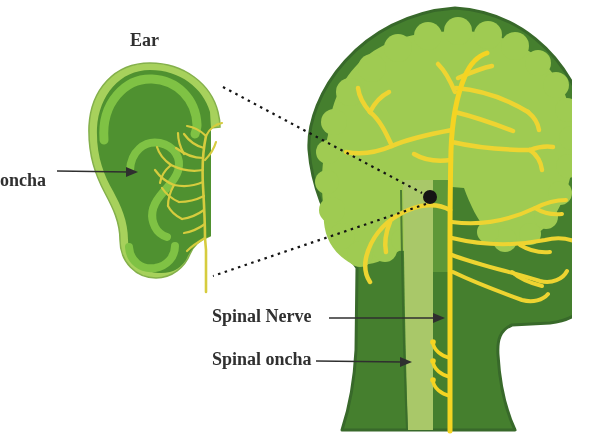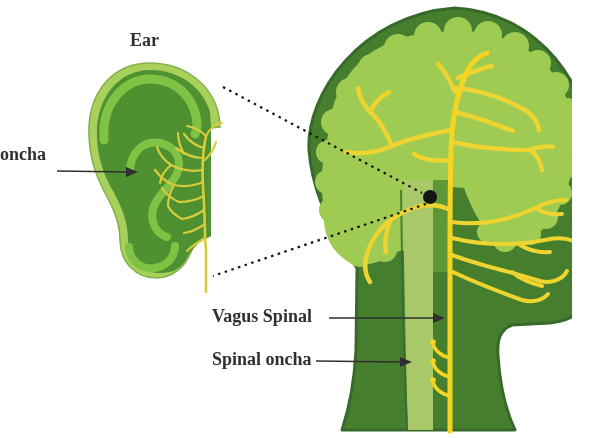--- a/index.html
+++ b/index.html
@@ -191,16 +191,16 @@
         <path d="M 445 318 L 433 313 L 433 323 Z" stroke="none"></path>
       </g>
       <g>
         <line x1="316" y1="361" x2="403" y2="362"></line>
         <path d="M 412 362 L 400 357 L 400 367 Z" stroke="none"></path>
       </g>
     </g>
   </svg>
 
   <div class="lbl" style="left:130px;top:31px;">Ear</div>
-  <div class="lbl" style="left:0px;top:145px;">oncha</div>
-  <div class="lbl" style="left:212px;top:307px;">Vagus Spinal</div>
+  <div class="lbl" style="left:0px;top:171px;">oncha</div>
+  <div class="lbl" style="left:212px;top:307px;">Spinal Nerve</div>
   <div class="lbl" style="left:212px;top:350px;">Spinal oncha</div>
 </div>
 
 </body></html>

